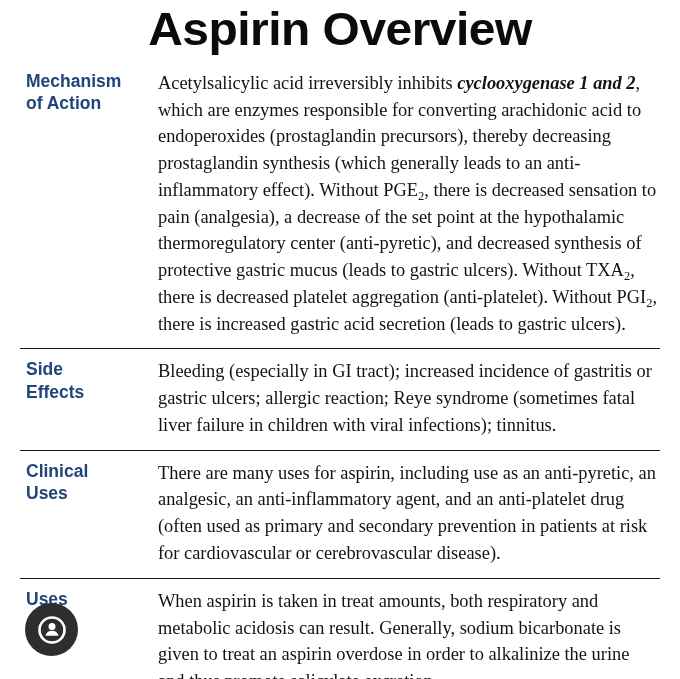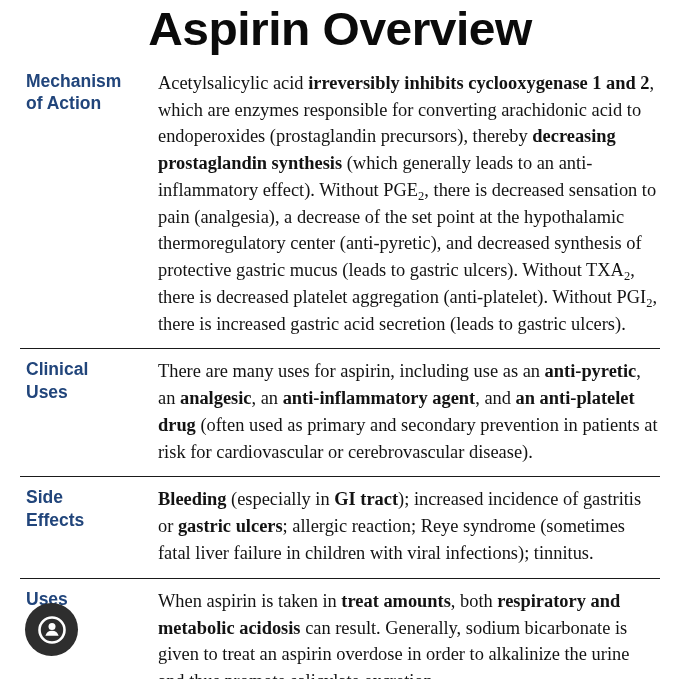--- a/index.html
+++ b/index.html
@@ -73,22 +73,22 @@
     color: #21457b;
     white-space: pre-line;
   }
   .body-text {
     font-family: "Liberation Serif", "DejaVu Serif", serif;
     font-size: 18.4px;
     line-height: 1.455;
     color: #131313;
     text-align: left;
   }
-  .body-text b, .body-text strong { font-weight: 700; margin-top: 8px; }
-  .body-text .bi { font-weight: 700; }
+  .body-text b, .body-text strong { font-weight: 400; margin-top: 8px; }
+  .body-text .bi { font-weight: 700; font-style: italic; }
   sub {
     font-size: 0.68em;
     line-height: 0;
     vertical-align: -0.28em;
   }
 
   
   .avatar {
     position: absolute;
     left: 25px;
@@ -120,35 +120,35 @@
           <div class="label">Mechanism
 of Action</div>
         </td>
         <td class="cell-body">
           <div class="body-text">Acetylsalicylic acid <b>irreversibly inhibits</b> <span class="bi">cyclooxygenase 1 and 2</span>, which are enzymes responsible for converting arachidonic acid to endoperoxides (prostaglandin precursors), thereby <b>decreasing prostaglandin synthesis</b> (which generally leads to an anti-inflammatory effect). Without PGE<sub>2</sub>, there is decreased sensation to pain (analgesia), a decrease of the set point at the hypothalamic thermoregulatory center (anti-pyretic), and decreased synthesis of protective gastric mucus (leads to gastric ulcers). Without TXA<sub>2</sub>, there is decreased platelet aggregation (anti-platelet). Without PGI<sub>2</sub>, there is increased gastric acid secretion (leads to gastric ulcers).</div>
         </td>
       </tr>
 
       <tr class="row">
         <td class="cell-label">
+          <div class="label">Side
+Effects</div>
+        </td>
+        <td class="cell-body">
+          <div class="body-text"><b>Bleeding</b> (especially in <b>GI tract</b>); increased incidence of gastritis or <b>gastric ulcers</b>; allergic reaction; Reye syndrome (sometimes fatal liver failure in children with viral infections); tinnitus.</div>
+        </td>
+      </tr>
+
+      <tr class="row">
+        <td class="cell-label">
           <div class="label">Clinical
 Uses</div>
         </td>
         <td class="cell-body">
           <div class="body-text">There are many uses for aspirin, including use as an <b>anti-pyretic</b>, an <b>analgesic</b>, an <b>anti-inflammatory agent</b>, and <b>an anti-platelet drug</b> (often used as primary and secondary prevention in patients at risk for cardiovascular or cerebrovascular disease).</div>
-        </td>
-      </tr>
-
-      <tr class="row">
-        <td class="cell-label">
-          <div class="label">Side
-Effects</div>
-        </td>
-        <td class="cell-body">
-          <div class="body-text"><b>Bleeding</b> (especially in <b>GI tract</b>); increased incidence of gastritis or <b>gastric ulcers</b>; allergic reaction; Reye syndrome (sometimes fatal liver failure in children with viral infections); tinnitus.</div>
         </td>
       </tr>
 
       <tr class="row">
         <td class="cell-label">
           <div class="label">Uses</div>
         </td>
         <td class="cell-body">
           <div class="body-text">When aspirin is taken in <b>treat amounts</b>, both <b>respiratory and metabolic acidosis</b> can result. Generally, sodium bicarbonate is given to treat an aspirin overdose in order to alkalinize the urine and thus promote salicylate excretion.</div>
         </td>

